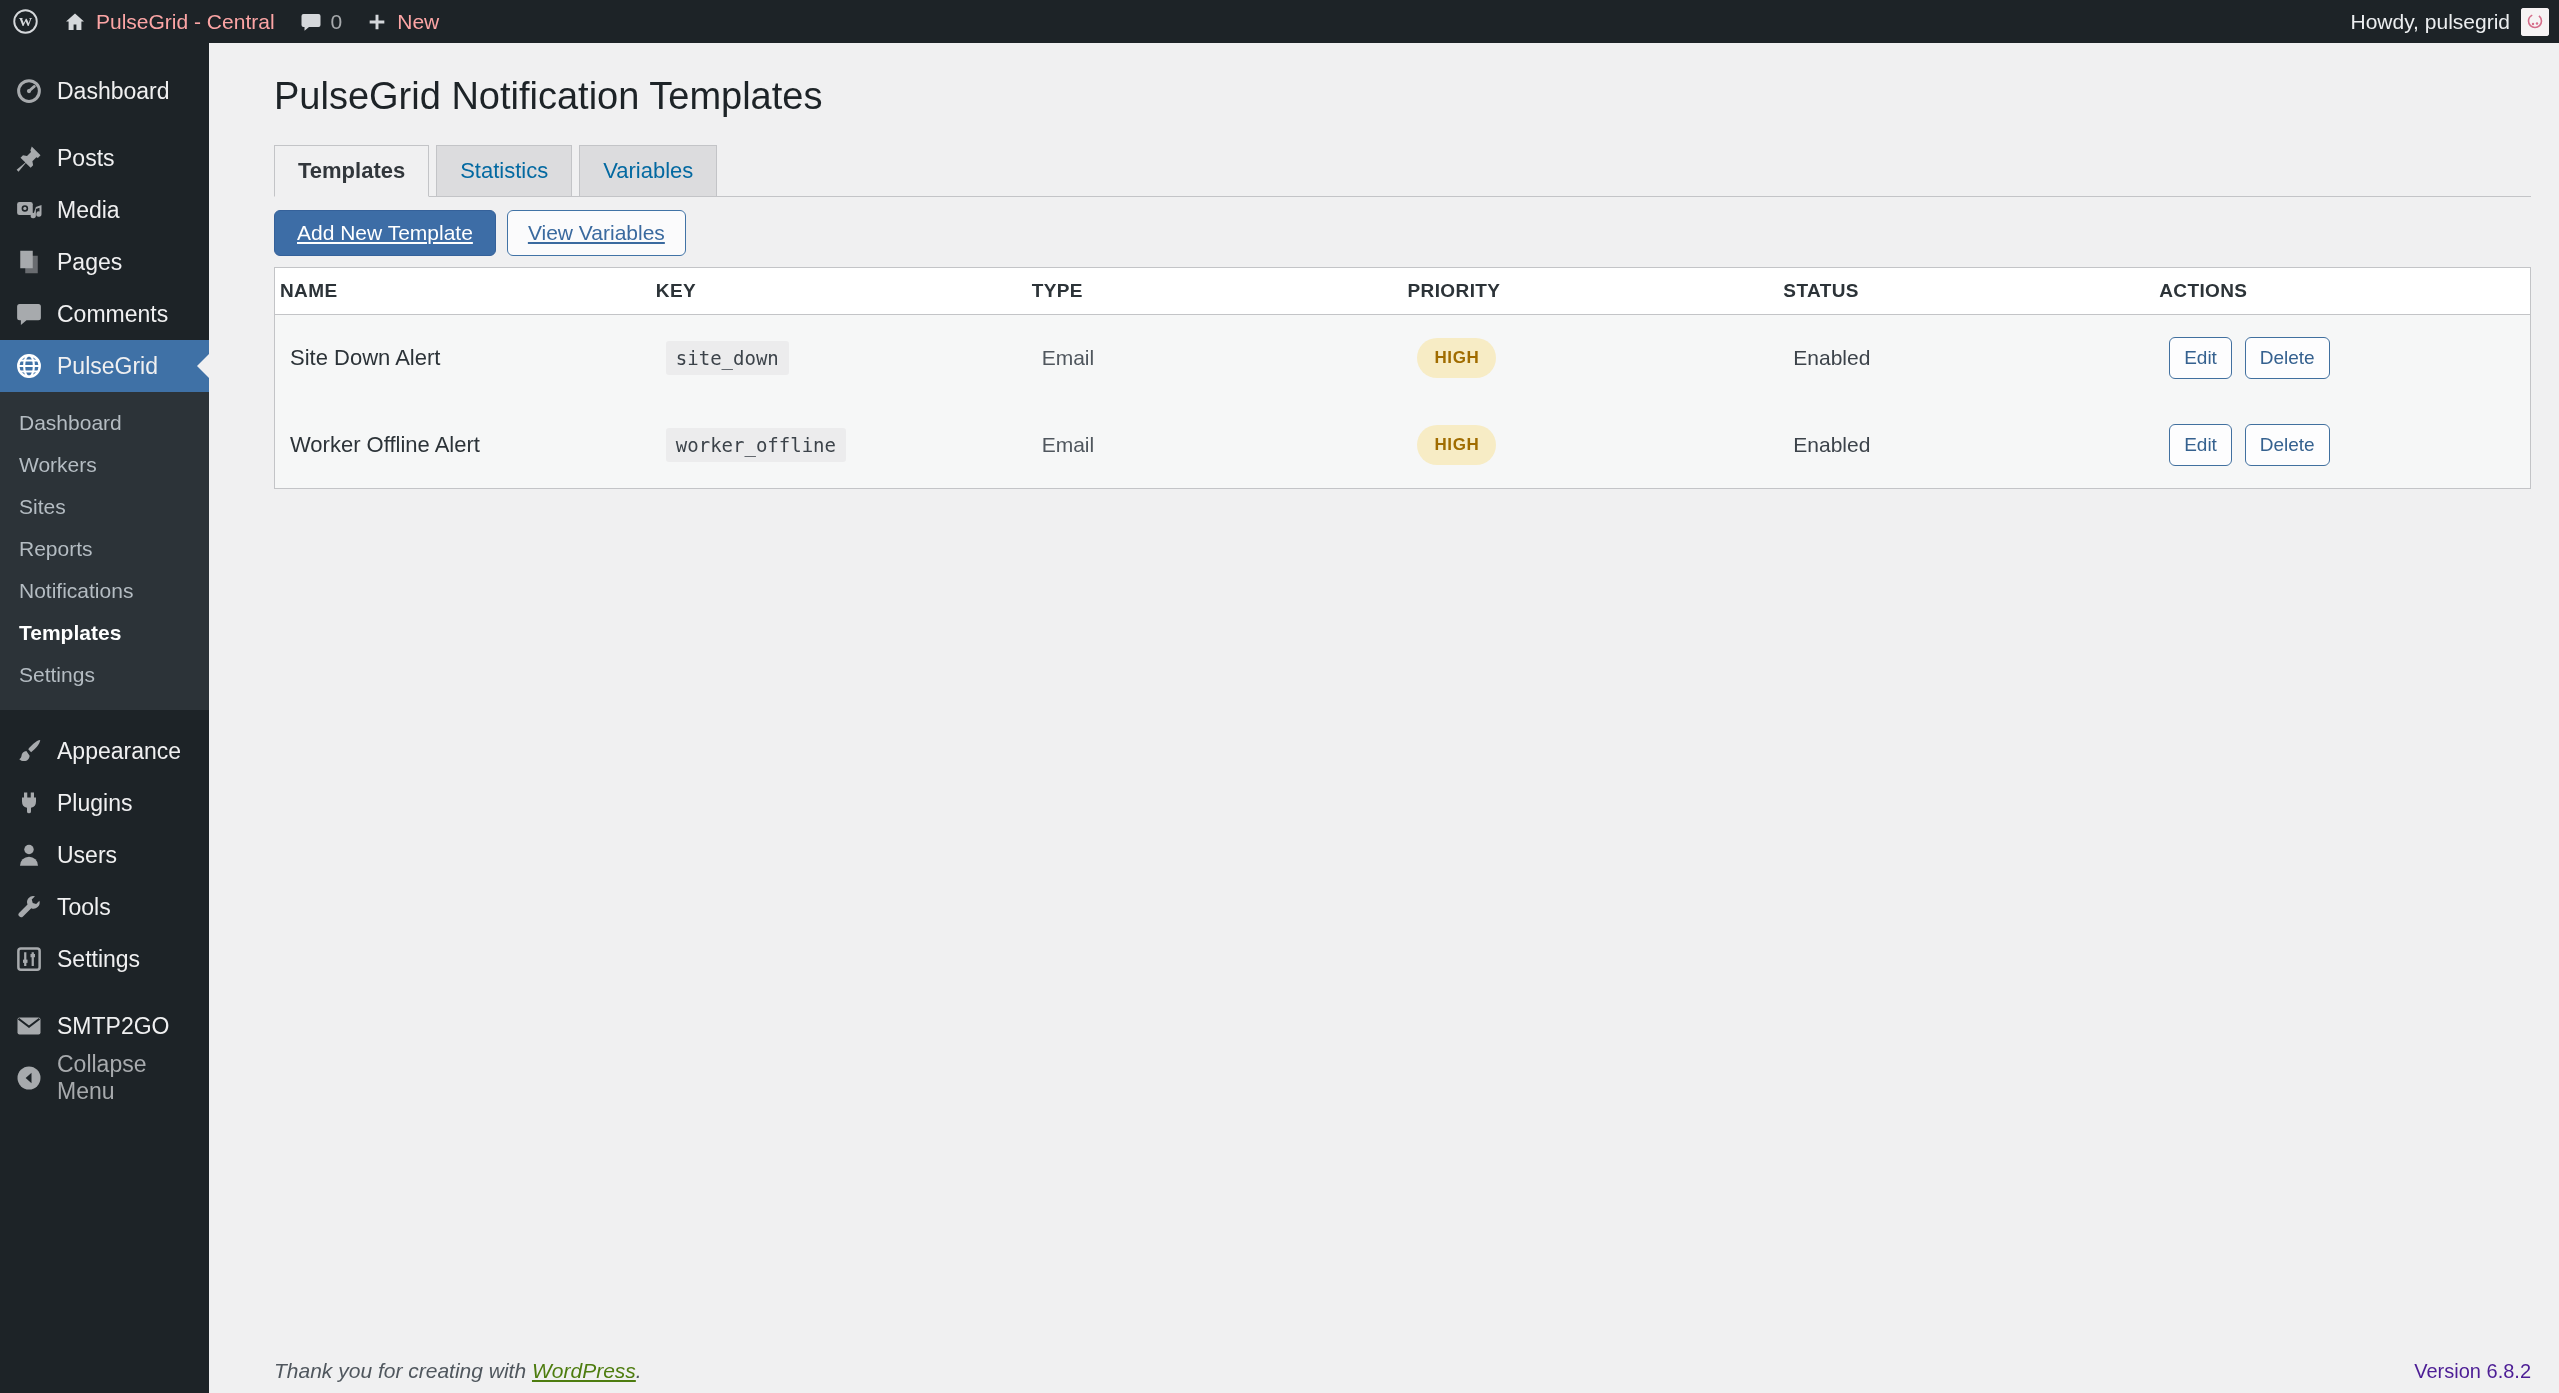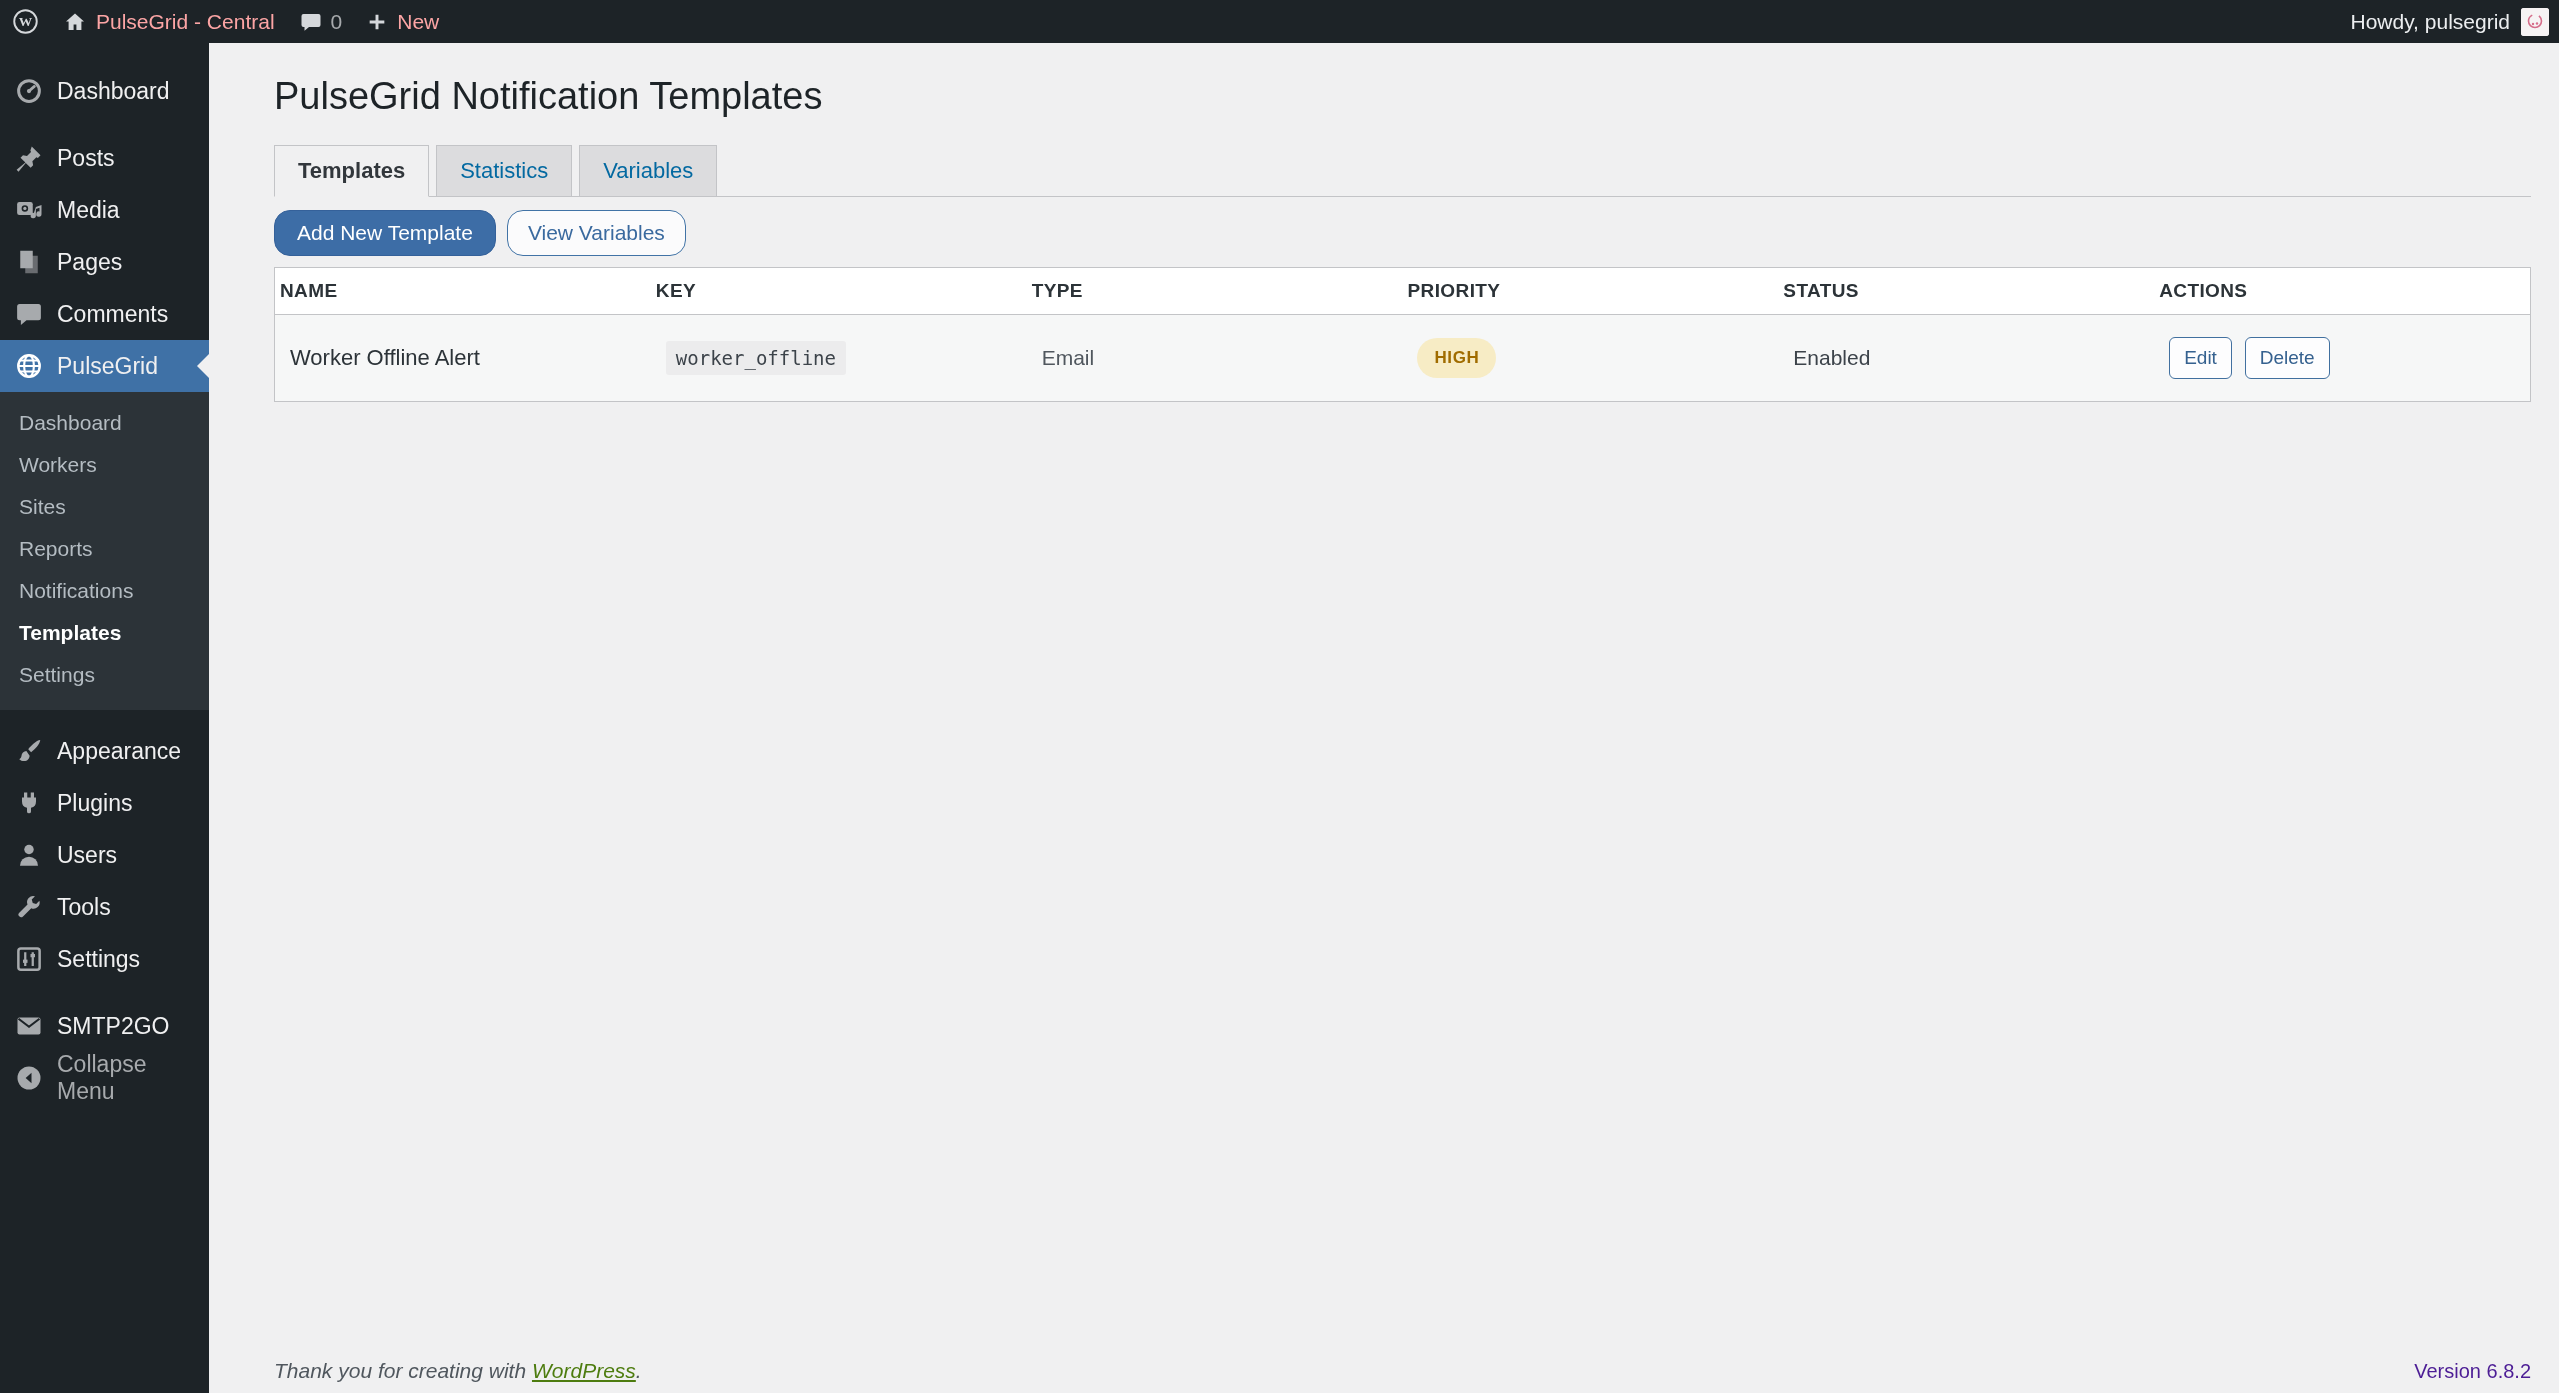--- a/index.html
+++ b/index.html
@@ -43,21 +43,21 @@
     padding:32px 28px 0 34px; }
   .page-title { margin:0; font-size:38px; line-height:1.15; font-weight:400; color:#1d2327; }
 
   .nav-tabs { margin-top:26px; border-bottom:1px solid #c3c4c7; display:flex; align-items:flex-end; gap:7px; }
   .nav-tab { font-size:22px; padding:12px 23px; border:1px solid #c3c4c7; border-bottom:none;
     background:#dcdcde; color:#0369a1; cursor:pointer; }
   .nav-tab.active { background:#f0f0f1; color:#32373c; font-weight:600; margin-bottom:-1px;
     border-bottom:1px solid #f0f0f1; }
 
   .toolbar { margin-top:13px; display:flex; gap:11px; }
-  .btn { font-family:inherit; font-size:21px; height:46px; border-radius:16px; cursor:pointer; }
+  .btn { font-family:inherit; font-size:21px; height:46px; border-radius:6px; cursor:pointer;text-decoration:underline; }
   .btn-primary { background:#3d6da6; color:#ffffff; border:1px solid #35619a; padding:0 22px; }
   .btn-secondary { background:#fbfbfc; color:#3a6a9f; border:1.5px solid #4173a6; padding:0 20px; }
 
   .table-card { margin-top:11px; background:#ffffff; border:1px solid #c3c4c7; }
   table { width:100%; border-collapse:collapse; table-layout:fixed; }
   th { text-align:left; font-size:19px; font-weight:700; letter-spacing:0.4px; color:#2c3338;
     text-transform:uppercase; padding:12px 5px; border-bottom:1px solid #c3c4c7; background:#ffffff; }
   td { padding:0 15px; height:87px; font-size:21px; color:#50575e; vertical-align:middle; }
   tr.striped td { background:#f6f7f7; }
   .cell-name { color:#2c3338; font-size:22px; }
@@ -284,20 +284,31 @@
             <th>NAME</th>
             <th>KEY</th>
             <th>TYPE</th>
             <th>PRIORITY</th>
             <th>STATUS</th>
             <th>ACTIONS</th>
           </tr>
         </thead>
         <tbody>
           <tr class="striped">
+            <td class="cell-name">Site Down Alert</td>
+            <td><span class="key-chip">site_down</span></td>
+            <td>Email</td>
+            <td><span class="badge badge-high">HIGH</span></td>
+            <td class="status-text">Enabled</td>
+            <td>
+              <button class="row-btn">Edit</button>
+              <button class="row-btn">Delete</button>
+            </td>
+          </tr>
+          <tr class="striped">
             <td class="cell-name">Worker Offline Alert</td>
             <td><span class="key-chip">worker_offline</span></td>
             <td>Email</td>
             <td><span class="badge badge-high">HIGH</span></td>
             <td class="status-text">Enabled</td>
             <td>
               <button class="row-btn">Edit</button>
               <button class="row-btn">Delete</button>
             </td>
           </tr>

